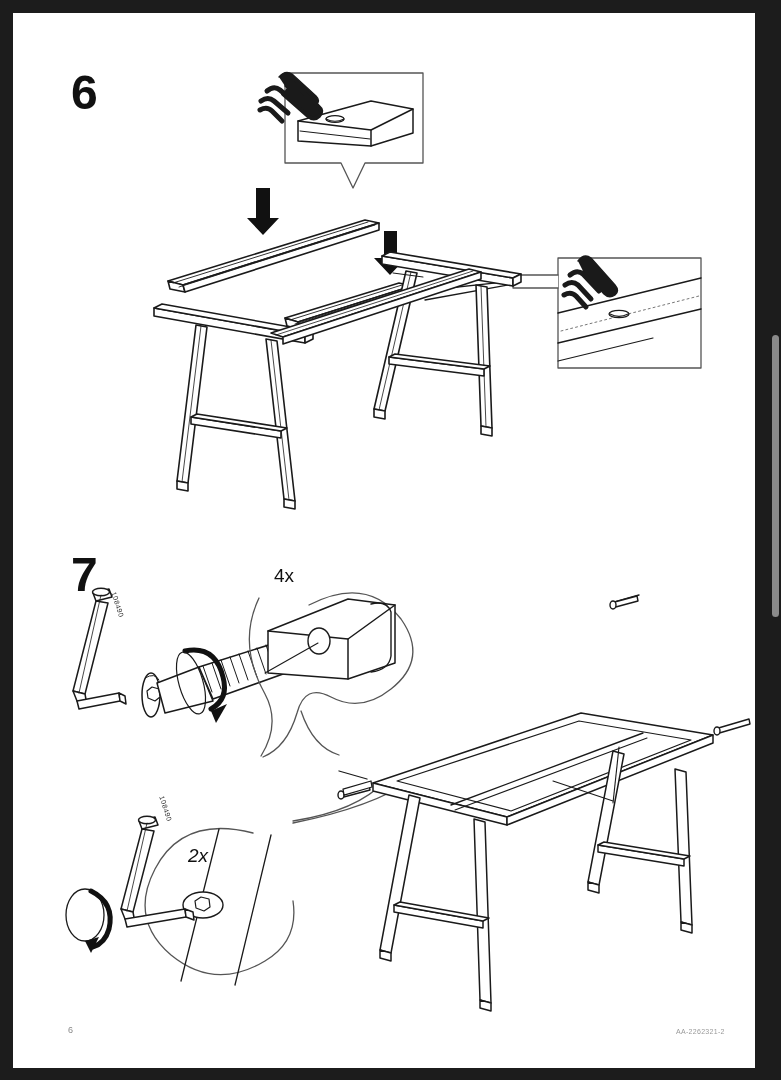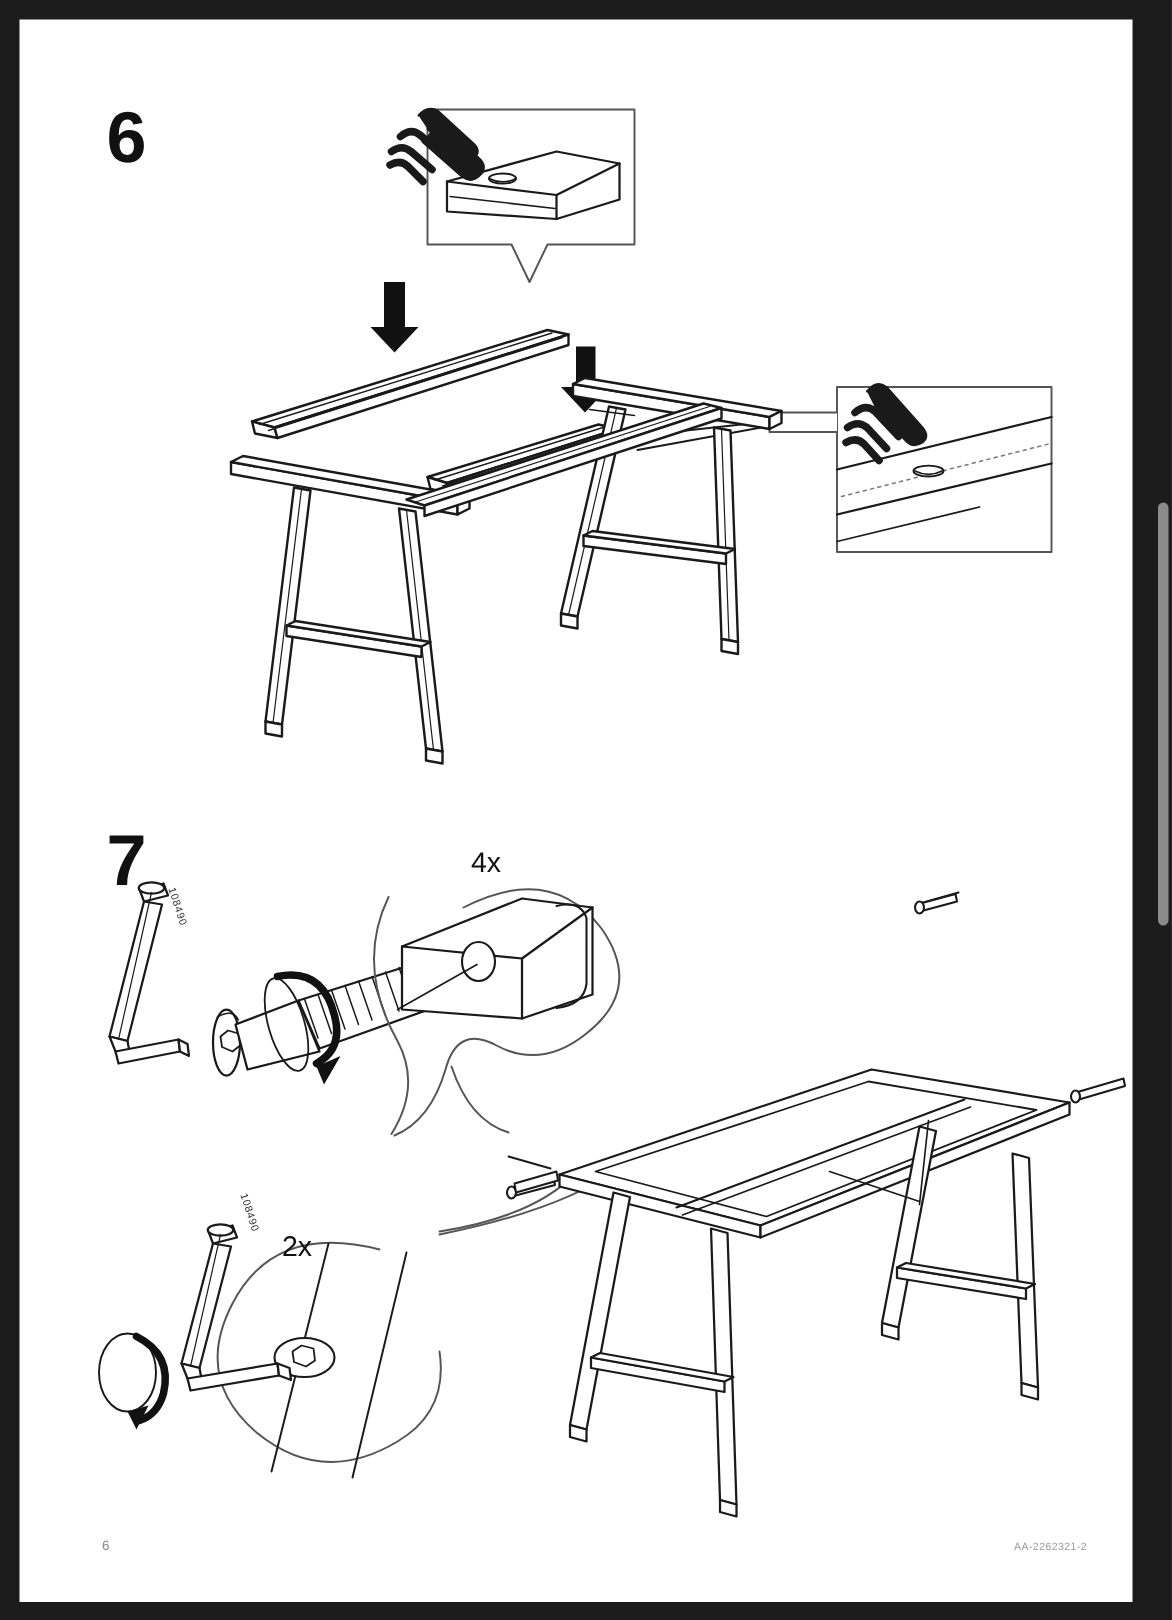--- a/index.html
+++ b/index.html
@@ -10,22 +10,22 @@
   #step6-num{left:58px;top:56px;font-size:48px;}
   #step7-num{left:58px;top:538px;font-size:48px;}
   .art{position:absolute;left:0;top:0;}
   .pg-foot{position:absolute;font-size:9px;color:#888;}
   #page-number{left:55px;top:1012px;}
   #article-code{left:663px;top:1015px;font-size:7px;color:#999;letter-spacing:.3px;}
   #scrollbar-track{position:absolute;right:0;top:0;width:11px;height:1080px;background:#1c1c1c;}
   #scrollbar-thumb{position:absolute;right:2px;top:335px;width:7px;height:282px;
     background:#8a8a8a;border-radius:4px;}
   .lbl{position:absolute;color:#111;font-weight:normal;}
-  #lbl-4x{left:261px;top:552px;font-size:19px;margin-left:40px;}
-  #lbl-2x{left:175px;top:808px;font-size:19px;}
+  #lbl-4x{left:261px;top:552px;font-size:19px;}
+  #lbl-2x{left:175px;top:832px;font-size:19px;font-style:italic;}
   .partno{position:absolute;font-size:7px;color:#333;letter-spacing:.5px;}
   #partno-1{left:104px;top:578px;transform:rotate(72deg);transform-origin:left top;}
   #partno-2{left:152px;top:782px;transform:rotate(72deg);transform-origin:left top;}
 </style>
 </head>
 <body>
 
 <div id="viewer">
 
   <div id="page">

